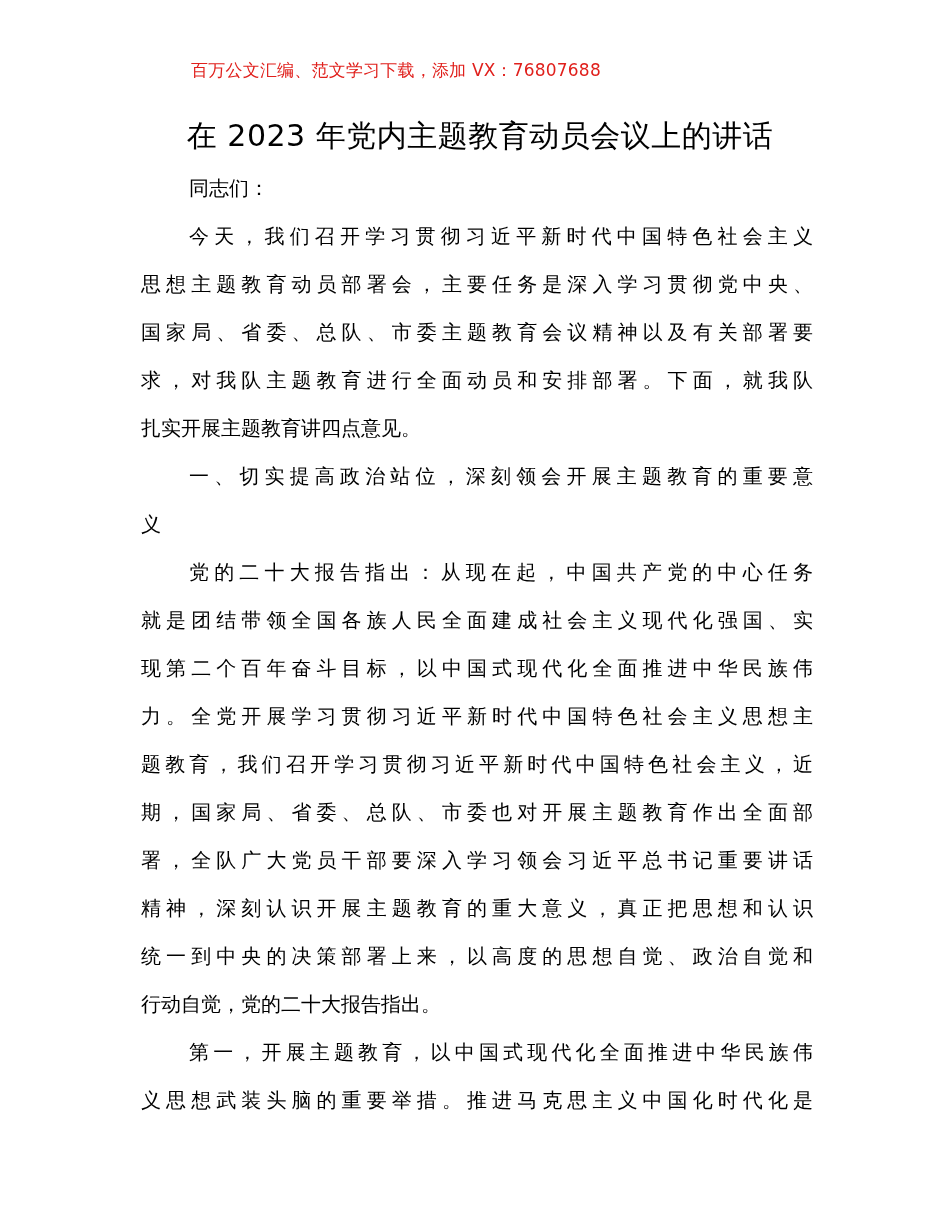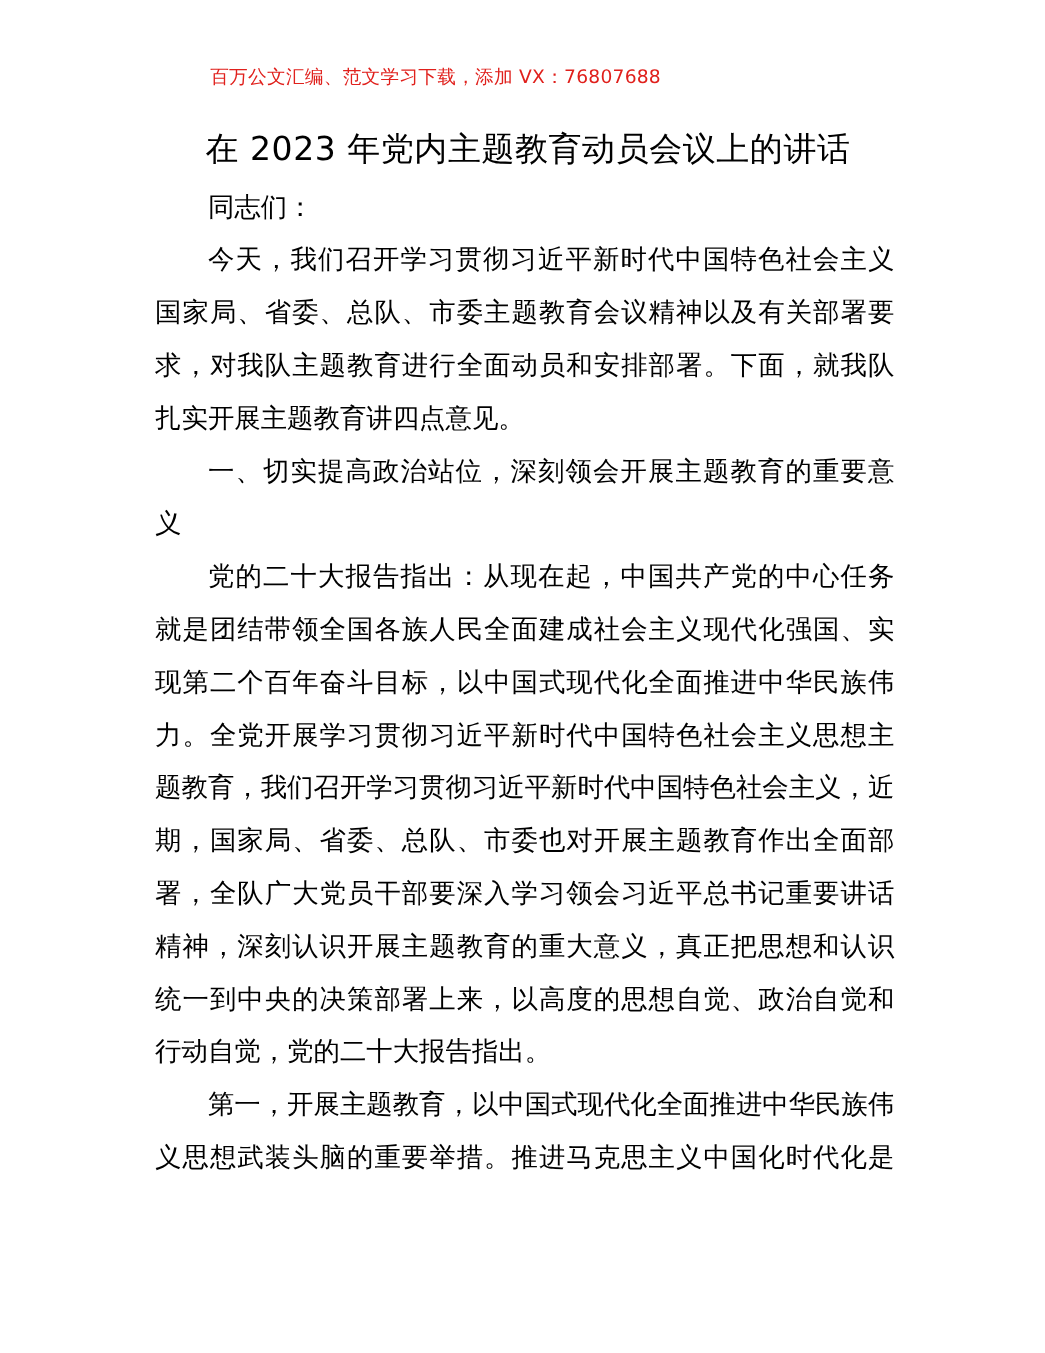--- a/index.html
+++ b/index.html
@@ -38,21 +38,21 @@
       letter-spacing: 0.5px;
     }
     .content {
       position: absolute;
       top: 164px;
       left: 141px;
       width: 672px;
     }
     .p {
       margin: 0;
-      font-size: 24px;
+      font-size: 20px;
       line-height: 48px;
       text-align: justify;
       letter-spacing: 0px;
       word-break: break-all;
     }
     .line {
       display: block;
       height: 48px;
       white-space: nowrap;
       text-align-last: justify;
@@ -73,20 +73,21 @@
 
 <div class="title">在 2023 年党内主题教育动员会议上的讲话</div>
 
 <div class="content">
   <div class="p">
     <span class="line last indent">同志们：</span>
   </div>
 
   <div class="p">
     <span class="line indent">今天，我们召开学习贯彻习近平新时代中国特色社会主义</span>
+    <span class="line">思想主题教育动员部署会，主要任务是深入学习贯彻党中央、</span>
     <span class="line">国家局、省委、总队、市委主题教育会议精神以及有关部署要</span>
     <span class="line">求，对我队主题教育进行全面动员和安排部署。下面，就我队</span>
     <span class="line last">扎实开展主题教育讲四点意见。</span>
   </div>
 
   <div class="p">
     <span class="line indent">一、切实提高政治站位，深刻领会开展主题教育的重要意</span>
     <span class="line last">义</span>
   </div>
 

